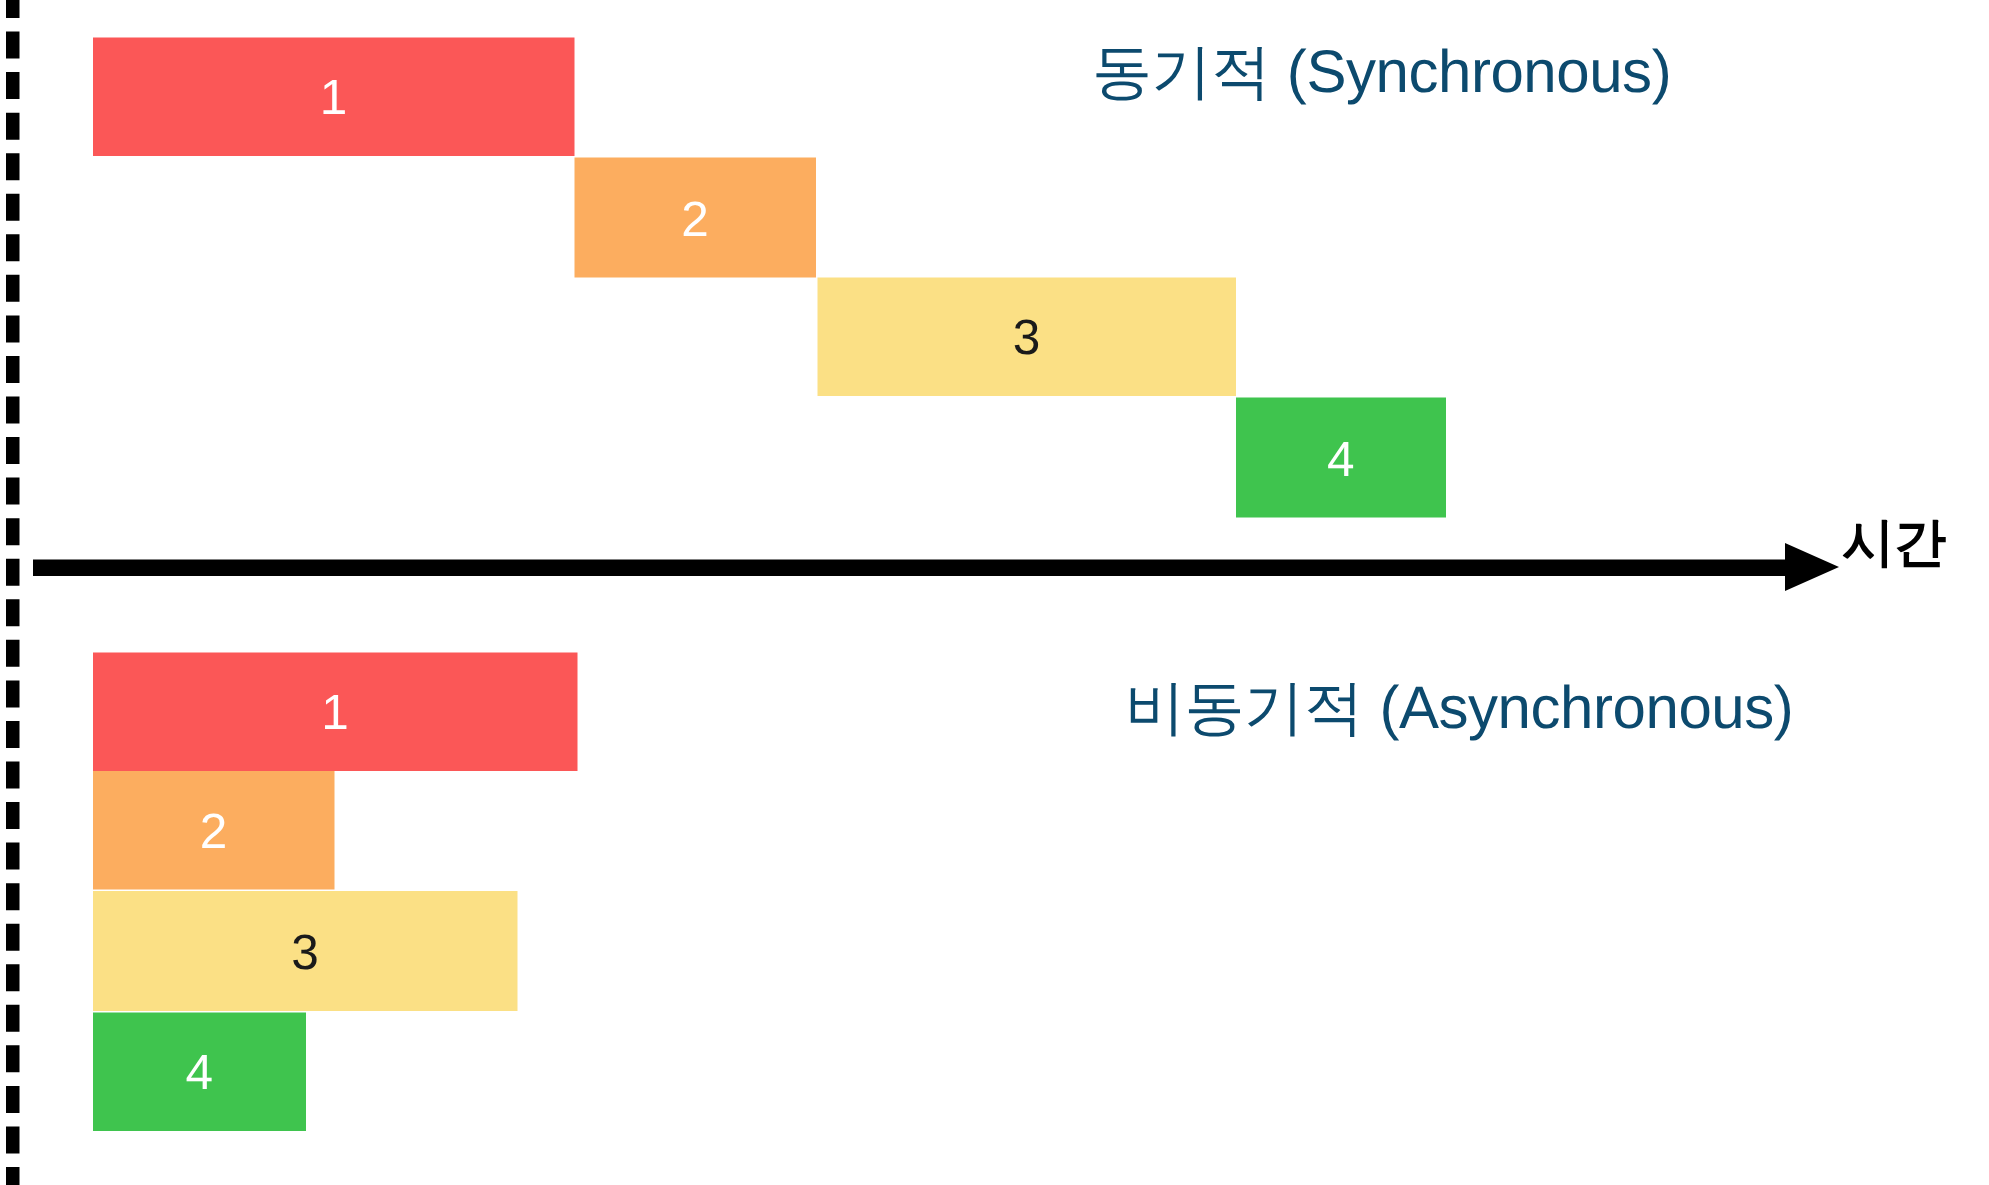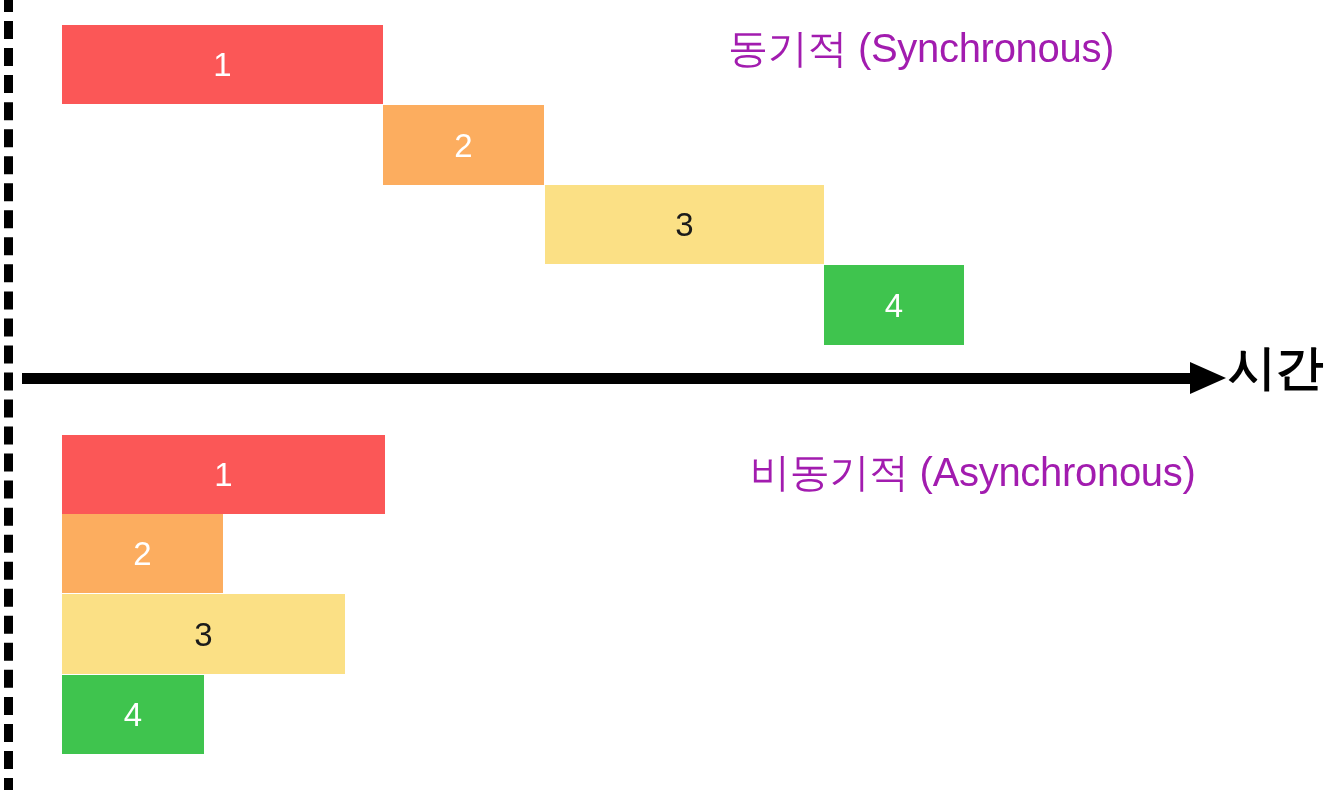--- a/index.html
+++ b/index.html
@@ -69,34 +69,34 @@
     width: 0;
     height: 0;
     border-top: 16px solid transparent;
     border-bottom: 16px solid transparent;
     border-left: 36px solid #000000;
   }
   #axis-label {
     position: absolute;
     left: 1228px;
     top: 344px;
-    font-size: 48px;
+    font-size: 35px;
     font-weight: 700;
     color: #000000;
     white-space: nowrap;
     line-height: 1;
     letter-spacing: -0.5px;
   }
 
   
   .section-caption {
     position: absolute;
     font-size: 40px;
     font-weight: 400;
-    color: #a21caf;
+    color: #0c4a6e;
     white-space: nowrap;
     line-height: 1;
     letter-spacing: -0.3px;
   }
   #caption-sync  { left: 728px; top: 28px; }
   #caption-async { left: 750px; top: 452px; text-align: right; }
 </style>
 </head>
 <body>
 

